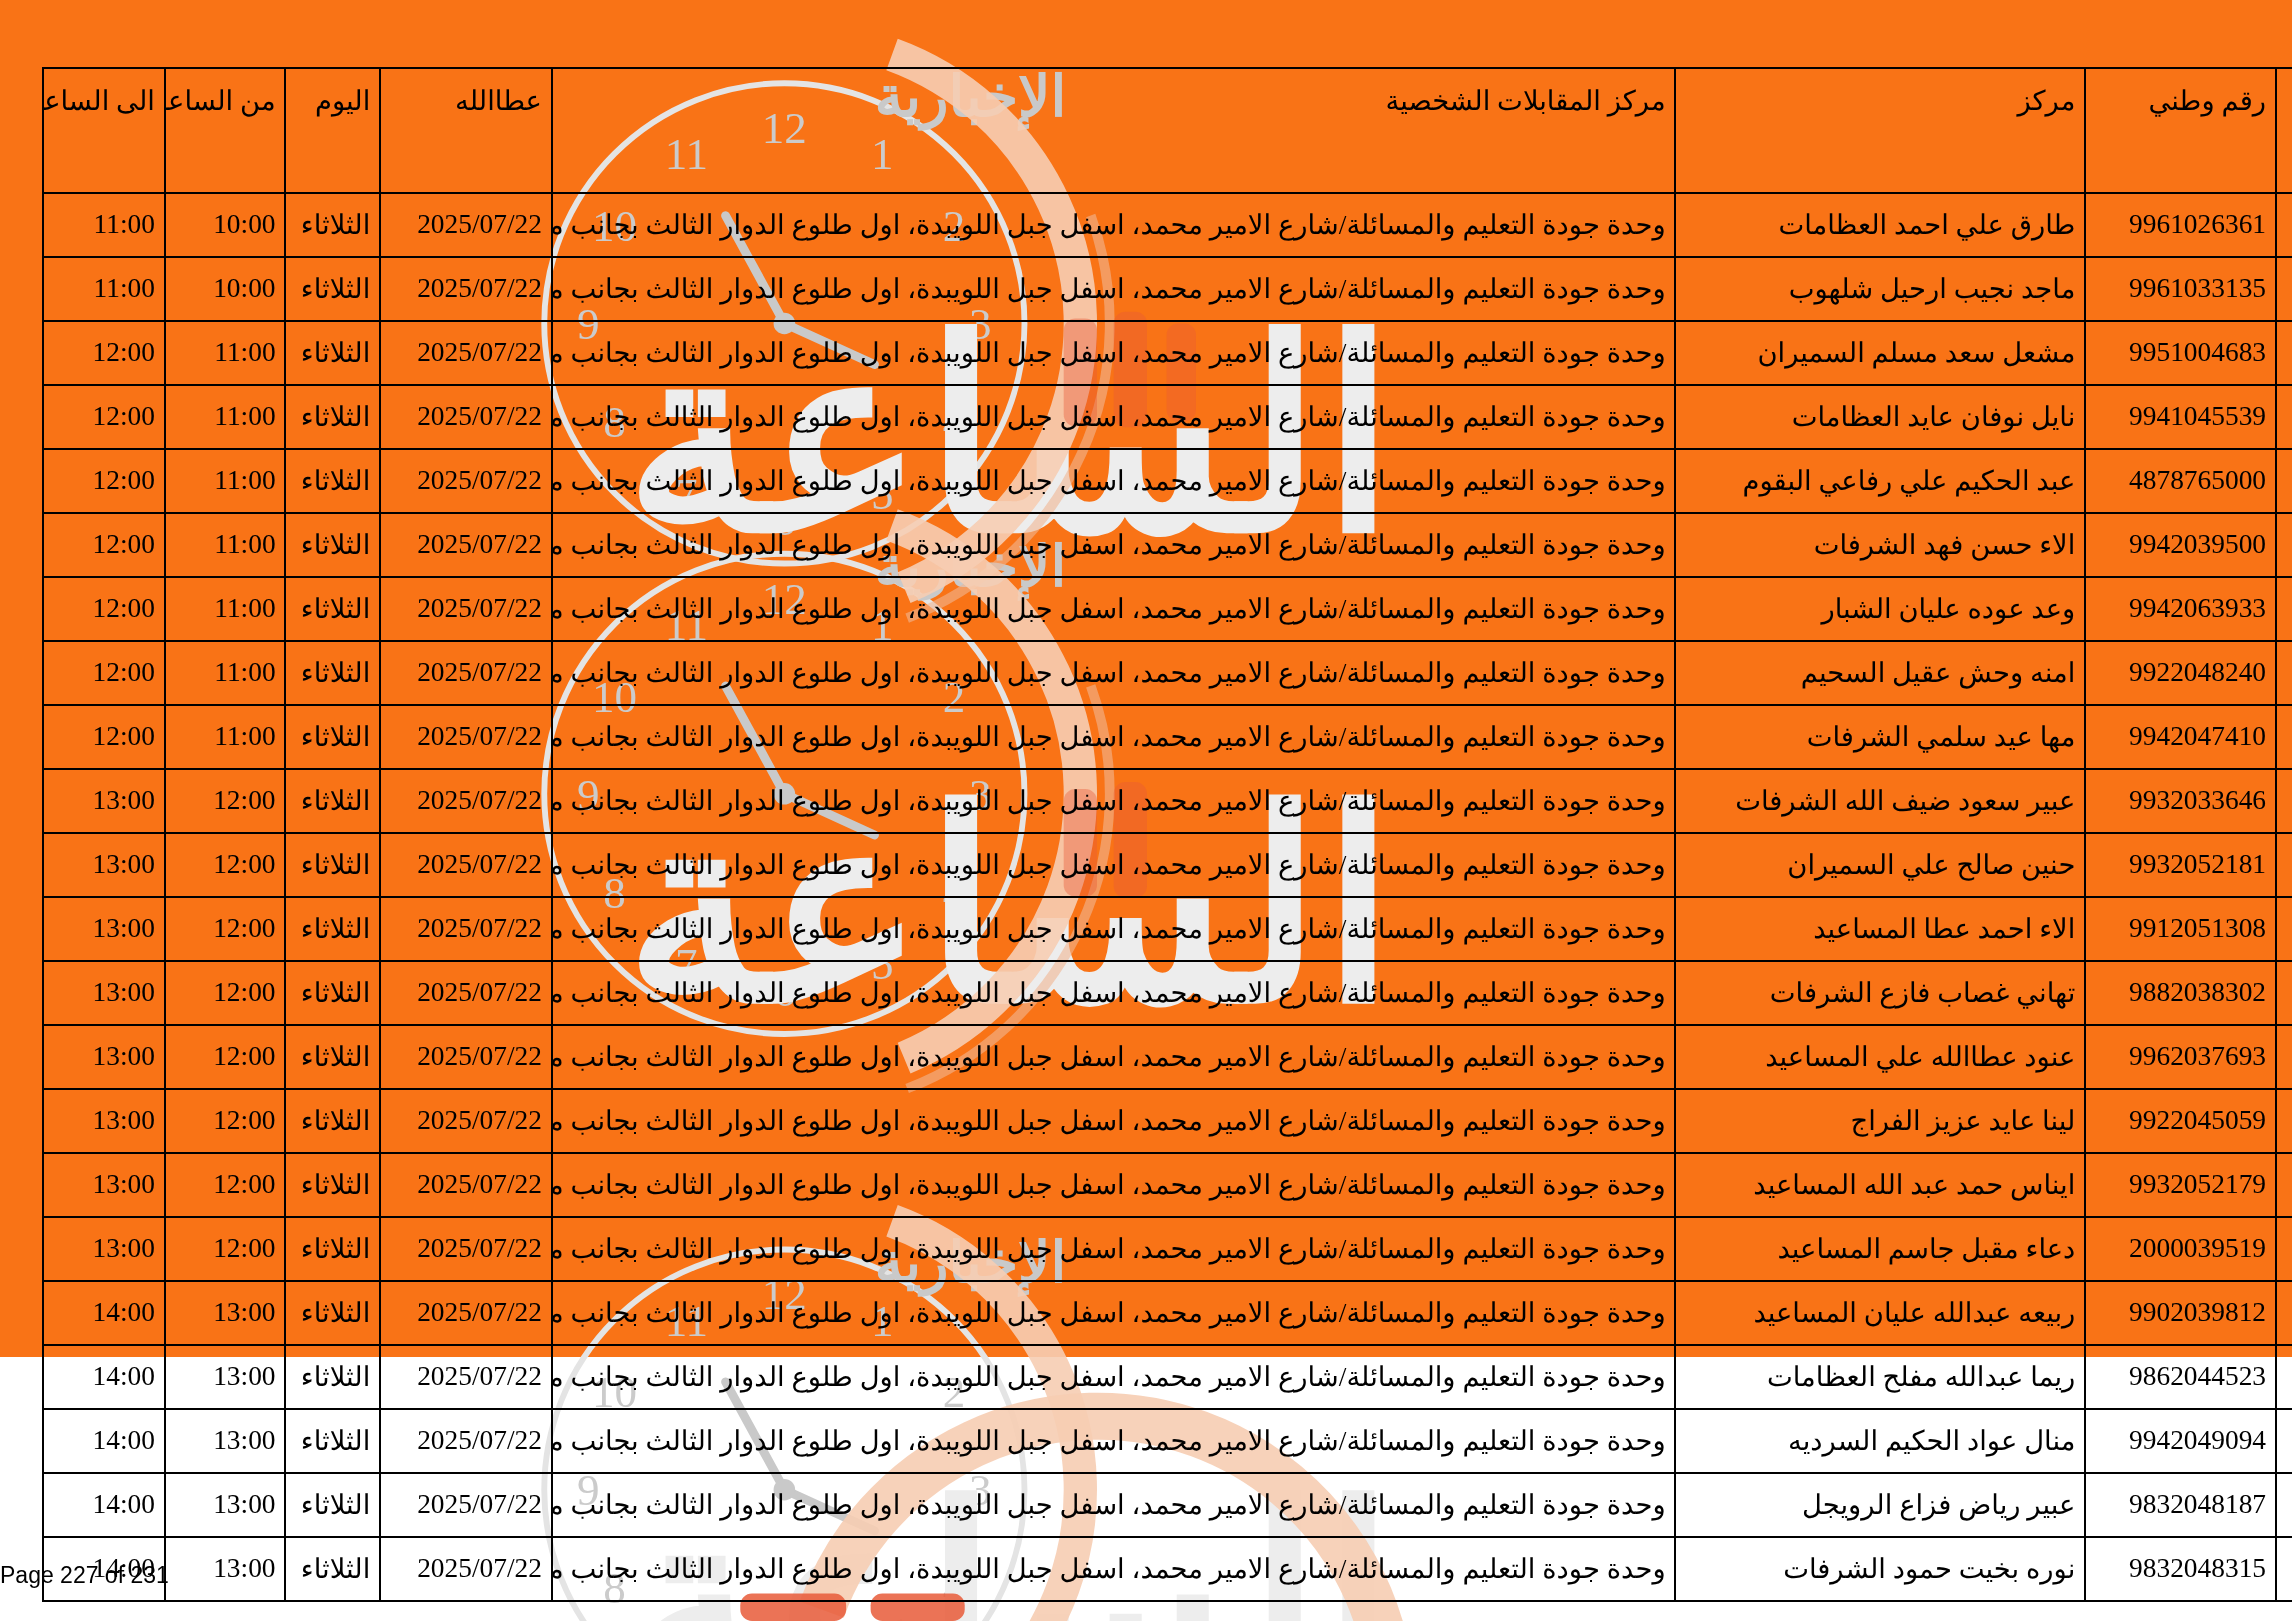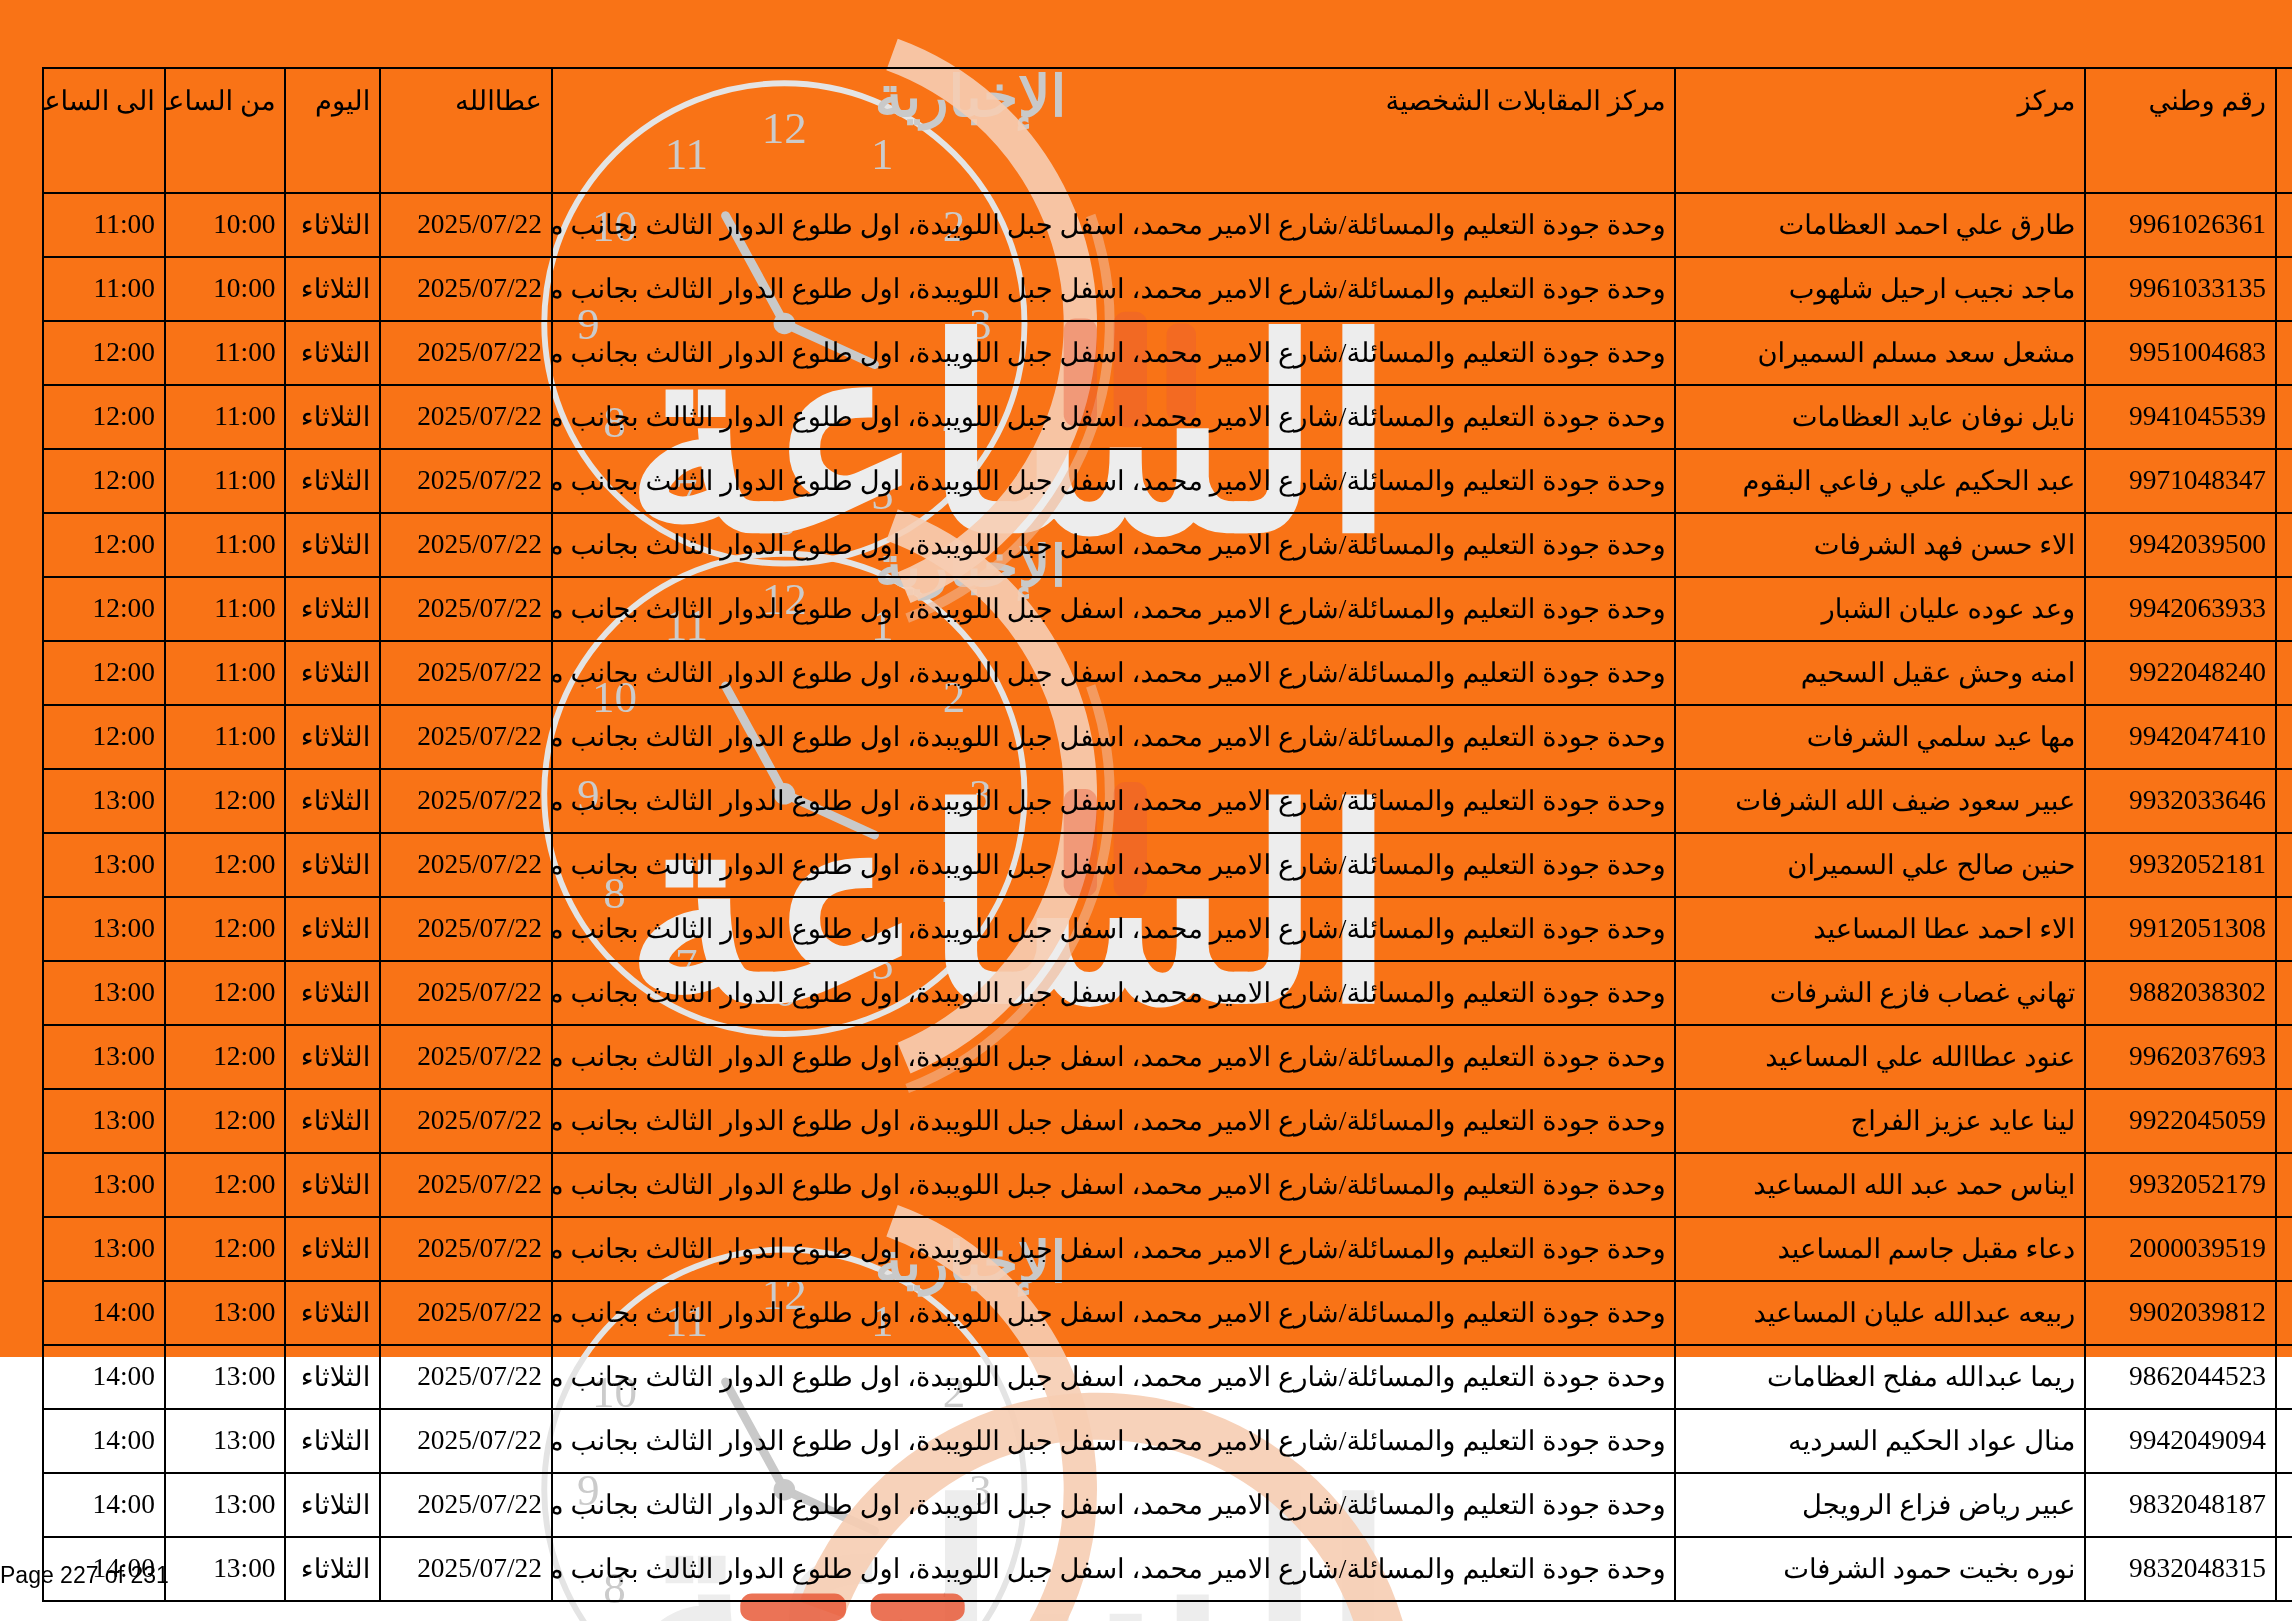--- a/index.html
+++ b/index.html
@@ -164,21 +164,21 @@
           <td class="col-nat">9941045539</td>
           <td class="col-name">نايل نوفان عايد العظامات</td>
           <td class="col-center">وحدة جودة التعليم والمسائلة/شارع الامير محمد، اسفل جبل اللويبدة، اول طلوع الدوار الثالث بجانب مدارس سمير الرفاعي</td>
           <td class="col-date">2025/07/22</td>
           <td class="col-day">الثلاثاء</td>
           <td class="col-from">11:00</td>
           <td class="col-to">12:00</td>
         </tr>
         <tr>
           <td class="col-num">5172</td>
-          <td class="col-nat">9971048347</td>
+          <td class="col-nat">4878765000</td>
           <td class="col-name">عبد الحكيم علي رفاعي البقوم</td>
           <td class="col-center">وحدة جودة التعليم والمسائلة/شارع الامير محمد، اسفل جبل اللويبدة، اول طلوع الدوار الثالث بجانب مدارس سمير الرفاعي</td>
           <td class="col-date">2025/07/22</td>
           <td class="col-day">الثلاثاء</td>
           <td class="col-from">11:00</td>
           <td class="col-to">12:00</td>
         </tr>
         <tr>
           <td class="col-num">5173</td>
           <td class="col-nat">9942039500</td>

